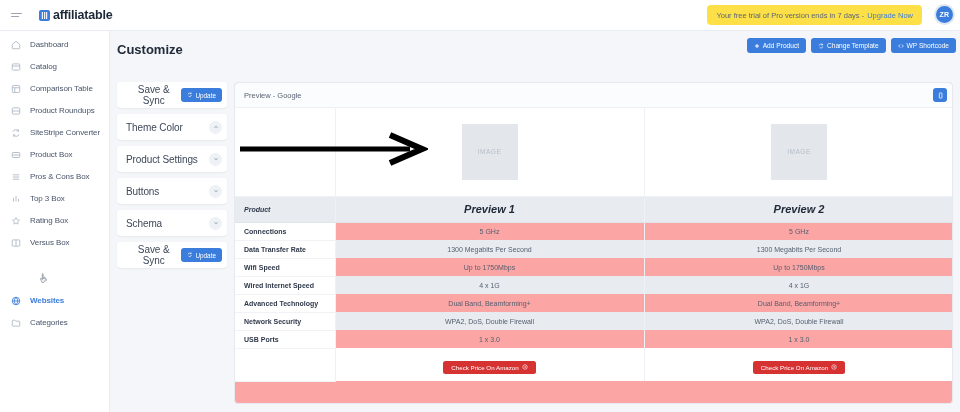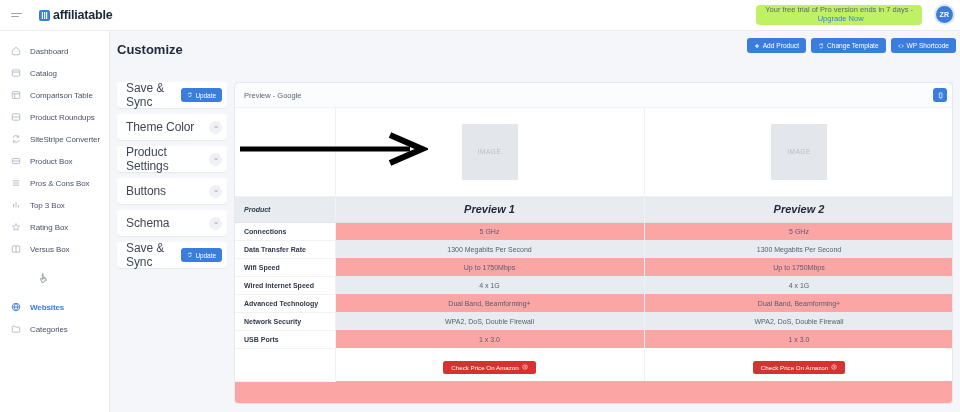--- a/index.html
+++ b/index.html
@@ -24,38 +24,38 @@
   .logo-wrap { margin-left: 16px; display:flex; align-items:center; gap:3px; }
   .logo-mark {
     width: 11px; height: 11px; background: #3b7ddd; border-radius: 2px;
     display:flex; align-items:center; justify-content:center;
     color:#fff; font-size:8px; font-weight:bold; line-height:1;
   }
   .logo-text { font-size: 12.5px; font-weight: bold; color: #1d2939; letter-spacing:-0.2px; }
 
   .trial-pill {
     position:absolute; right: 38px; top: 5px; height:20px;
-    background:#bef264; border-radius:4px; padding: 0 9px;
-    display:flex; align-items:center; font-size:7.5px; color:#5b6676; white-space:nowrap;flex-direction:column;
+    background:#fde047; border-radius:4px; padding: 0 9px;
+    display:flex; align-items:center; font-size:7.5px; color:#5b6676; white-space:nowrap;
   }
   .trial-pill a { color:#3b7ddd; text-decoration:none; margin-left:3px; }
   .avatar {
     position:absolute; right: 5px; top: 4px; width:21px; height:21px; border-radius:50%;
     background:#3b7ddd; color:#fff; font-size:7px; font-weight:bold;
     display:flex; align-items:center; justify-content:center; letter-spacing:0.3px;
     border: 2px solid #dfe7f3;
   }
 
   
   .sidebar {
     position:absolute; top:31px; left:0; width:110px; height:381px;
     background:#ffffff; border-right:1px solid #e9edf2; padding-top:9px;
   }
   .nav-item {
-    height:22px; display:flex; align-items:center; gap:9px; padding-left:11px;
+    height:22px; display:flex; align-items:flex-start; gap:9px; padding-left:11px;
     font-size:8px; color:#49546a; cursor:pointer; letter-spacing:-0.1px;
   }
   .nav-item.active { color:#3b7ddd; font-weight:bold;margin-top:36px; }
   .nav-icon { width:10px; height:10px; flex:0 0 10px; display:block; color:#aeb7c4; }
   .nav-item.active .nav-icon { color:#3b7ddd; }
   .nav-icon svg { display:block; width:10px; height:10px; }
 
   .cursor {
     position:absolute; left:39px; top:272px; width:11px; height:14px; pointer-events:none;
   }
@@ -72,21 +72,21 @@
   }
   .btn-blue svg { width:6px; height:6px; display:block; }
 
   
   .accordion { position:absolute; left:7px; top:51px; width:110px; }
   .acc-card {
     background:#fff; border-radius:4px; height:26px; margin-bottom:6px;
     display:flex; align-items:center; justify-content:space-between;
     padding:0 5px 0 9px; box-shadow:0 1px 2px rgba(16,24,40,0.06);
   }
-  .acc-label { font-size:12px; color:#3e4858; letter-spacing:-0.1px; }
+  .acc-label { font-size:10px; color:#3e4858; letter-spacing:-0.1px;text-align:center; }
   .acc-chev {
     width:13px; height:13px; border-radius:50%; background:#eef1f6;
     display:flex; align-items:center; justify-content:center; cursor:pointer;
   }
   .acc-chev svg { width:6px; height:6px; display:block; color:#7b8595; }
   .btn-update {
     background:#3b7ddd; color:#fff; border:none; border-radius:3px;
     height:14px; padding:0 6px; font-size:6.4px; font-family:"Liberation Sans",sans-serif;
     display:flex; align-items:center; gap:2.5px; cursor:pointer;
   }

